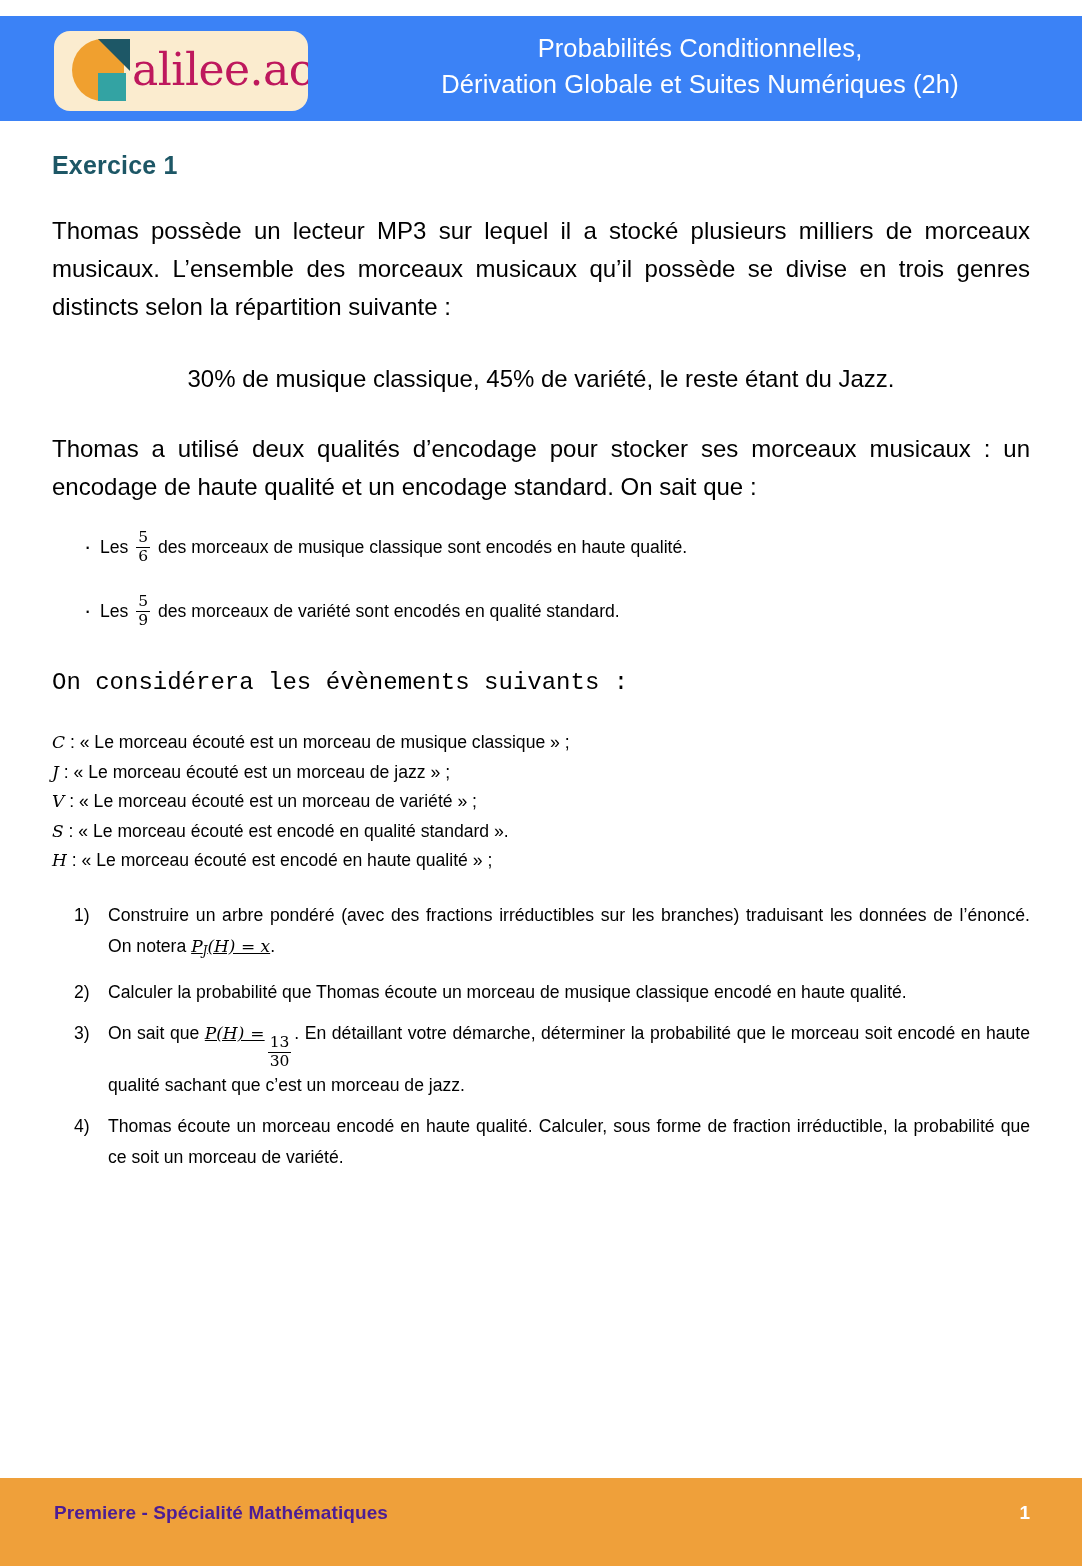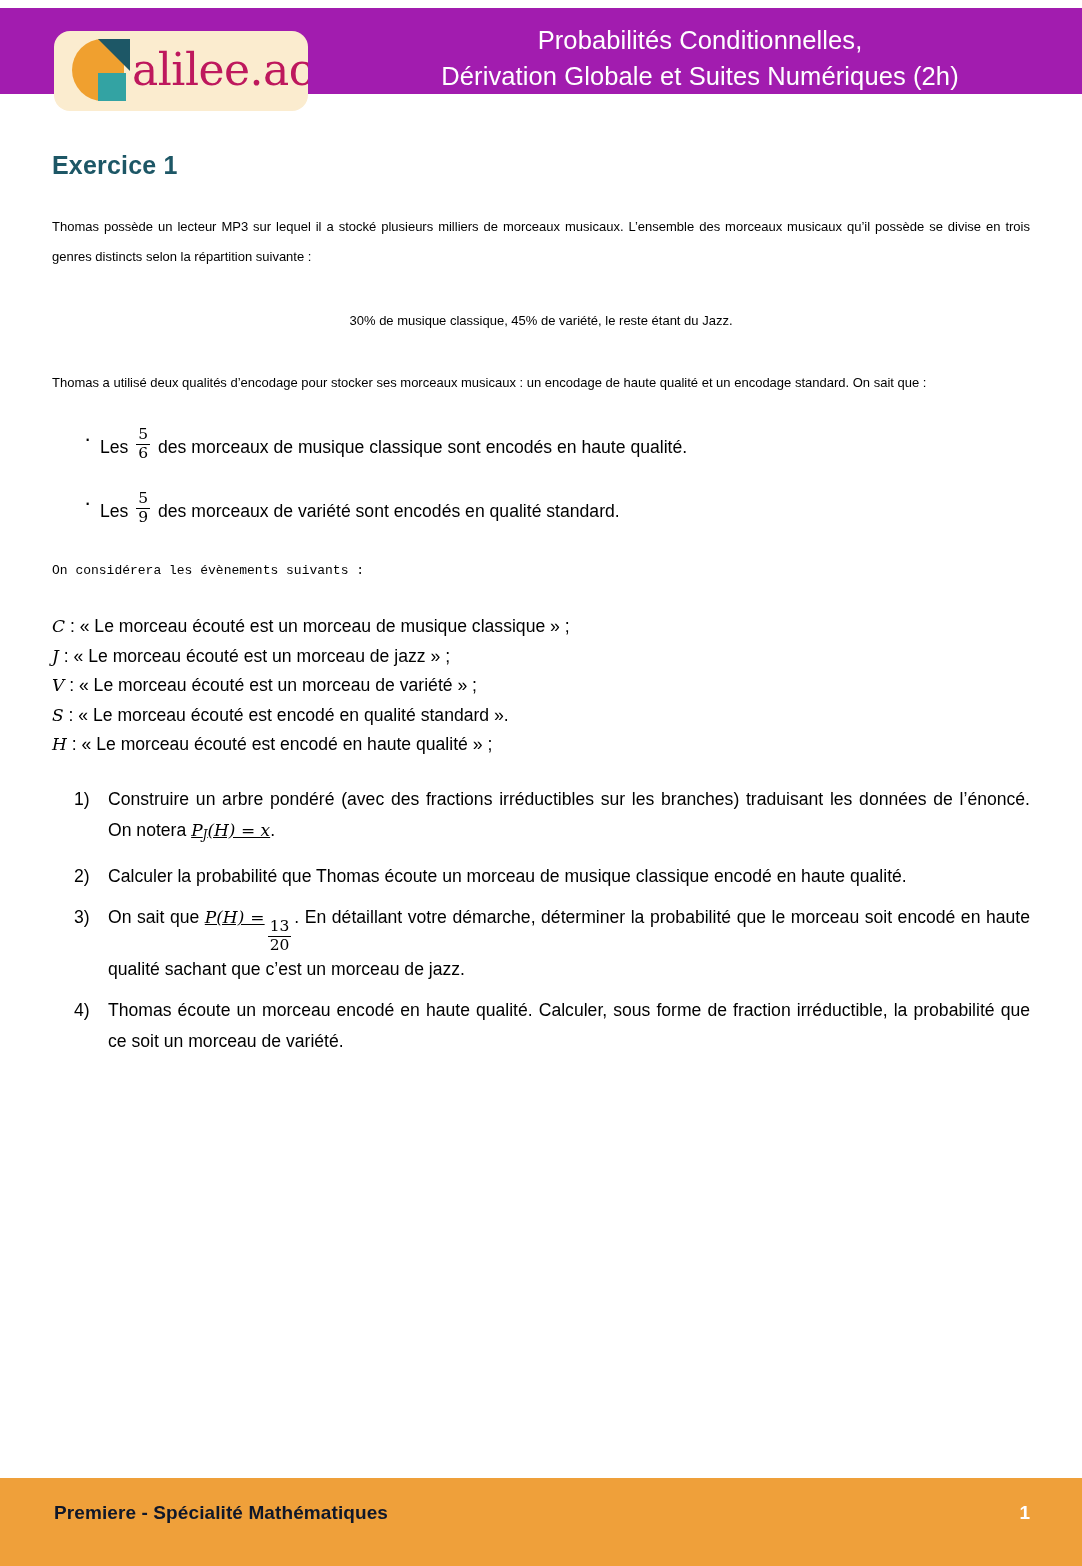--- a/index.html
+++ b/index.html
@@ -12,25 +12,25 @@
     background: #ffffff;
     font-family: "Liberation Sans", sans-serif;
     color: #000000;
     position: relative;
     overflow: hidden;
   }
 
   
   .header-band {
     position: absolute;
-    top: 8px;
+    top: 16px;
     left: 0;
     width: 1082px;
-    height: 86px;
-    background: #a21caf;
+    height: 105px;
+    background: #3b82f6;
   }
   .header-title {
     position: absolute;
     top: 14px;
     right: 22px;
     width: 720px;
     text-align: center;
     color: #ffffff;
     font-size: 25.5px;
     line-height: 36px;
@@ -116,22 +116,22 @@
 
   h1.exercise-title {
     font-size: 25px;
     font-weight: bold;
     color: #1d5766;
     margin: 46px 0 0 0;
     letter-spacing: 0.2px;
   }
 
   p.para {
-    font-size: 13px;
-    line-height: 30px;
+    font-size: 24px;
+    line-height: 38px;
     margin: 32px 0 0 0;
     text-align: justify;
     text-justify: inter-word;
   }
   p.para.center {
     text-align: center;
     margin-top: 34px;
   }
   p.para.tight { margin-top: 30px; font-family: Liberation Mono, monospace; }
 
@@ -141,21 +141,21 @@
     padding: 0;
   }
   ul.bullets li {
     font-size: 17.6px;
     line-height: 30px;
     padding-left: 48px;
     position: relative;
     margin-bottom: 18px;
     min-height: 46px;
     display: flex;
-    align-items: flex-end;
+    align-items: center;
   }
   ul.bullets li:before {
     content: "\00b7";
     position: absolute;
     left: 32px;
     top: 50%;
     transform: translateY(-50%);
     font-size: 22px;
     line-height: 1;
   }
@@ -226,21 +226,21 @@
     left: 0;
     bottom: 0;
     width: 1082px;
     height: 88px;
     background: #efa03a;
   }
   .footer-left {
     position: absolute;
     left: 54px;
     top: 24px;
-    color: #0f172a;
+    color: #4c1d95;
     font-size: 19px;
     font-weight: bold;
     letter-spacing: 0.1px;
   }
   .footer-right {
     position: absolute;
     right: 52px;
     top: 24px;
     color: #ffffff;
     font-size: 19px;
@@ -327,21 +327,21 @@
       </li>
 
       <li>
         <span>Calculer la probabilité que Thomas écoute un morceau de musique classique encodé en haute qualité.</span>
       </li>
 
       <li>
         <span>On sait que</span>
         <span class="mathwrap"><span class="mi">P(H) =</span><span class="frac">
               <span class="num">13</span>
-              <span class="den">20</span>
+              <span class="den">30</span>
             </span></span><span>. En détaillant votre démarche, déterminer la probabilité que le morceau soit encodé en haute qualité sachant que c’est un morceau de jazz.</span>
       </li>
 
       <li>
         <span>Thomas écoute un morceau encodé en haute qualité. Calculer, sous forme de fraction irréductible, la probabilité que ce soit un morceau de variété.</span>
       </li>
     </ol>
 
   </div>
 </div>

